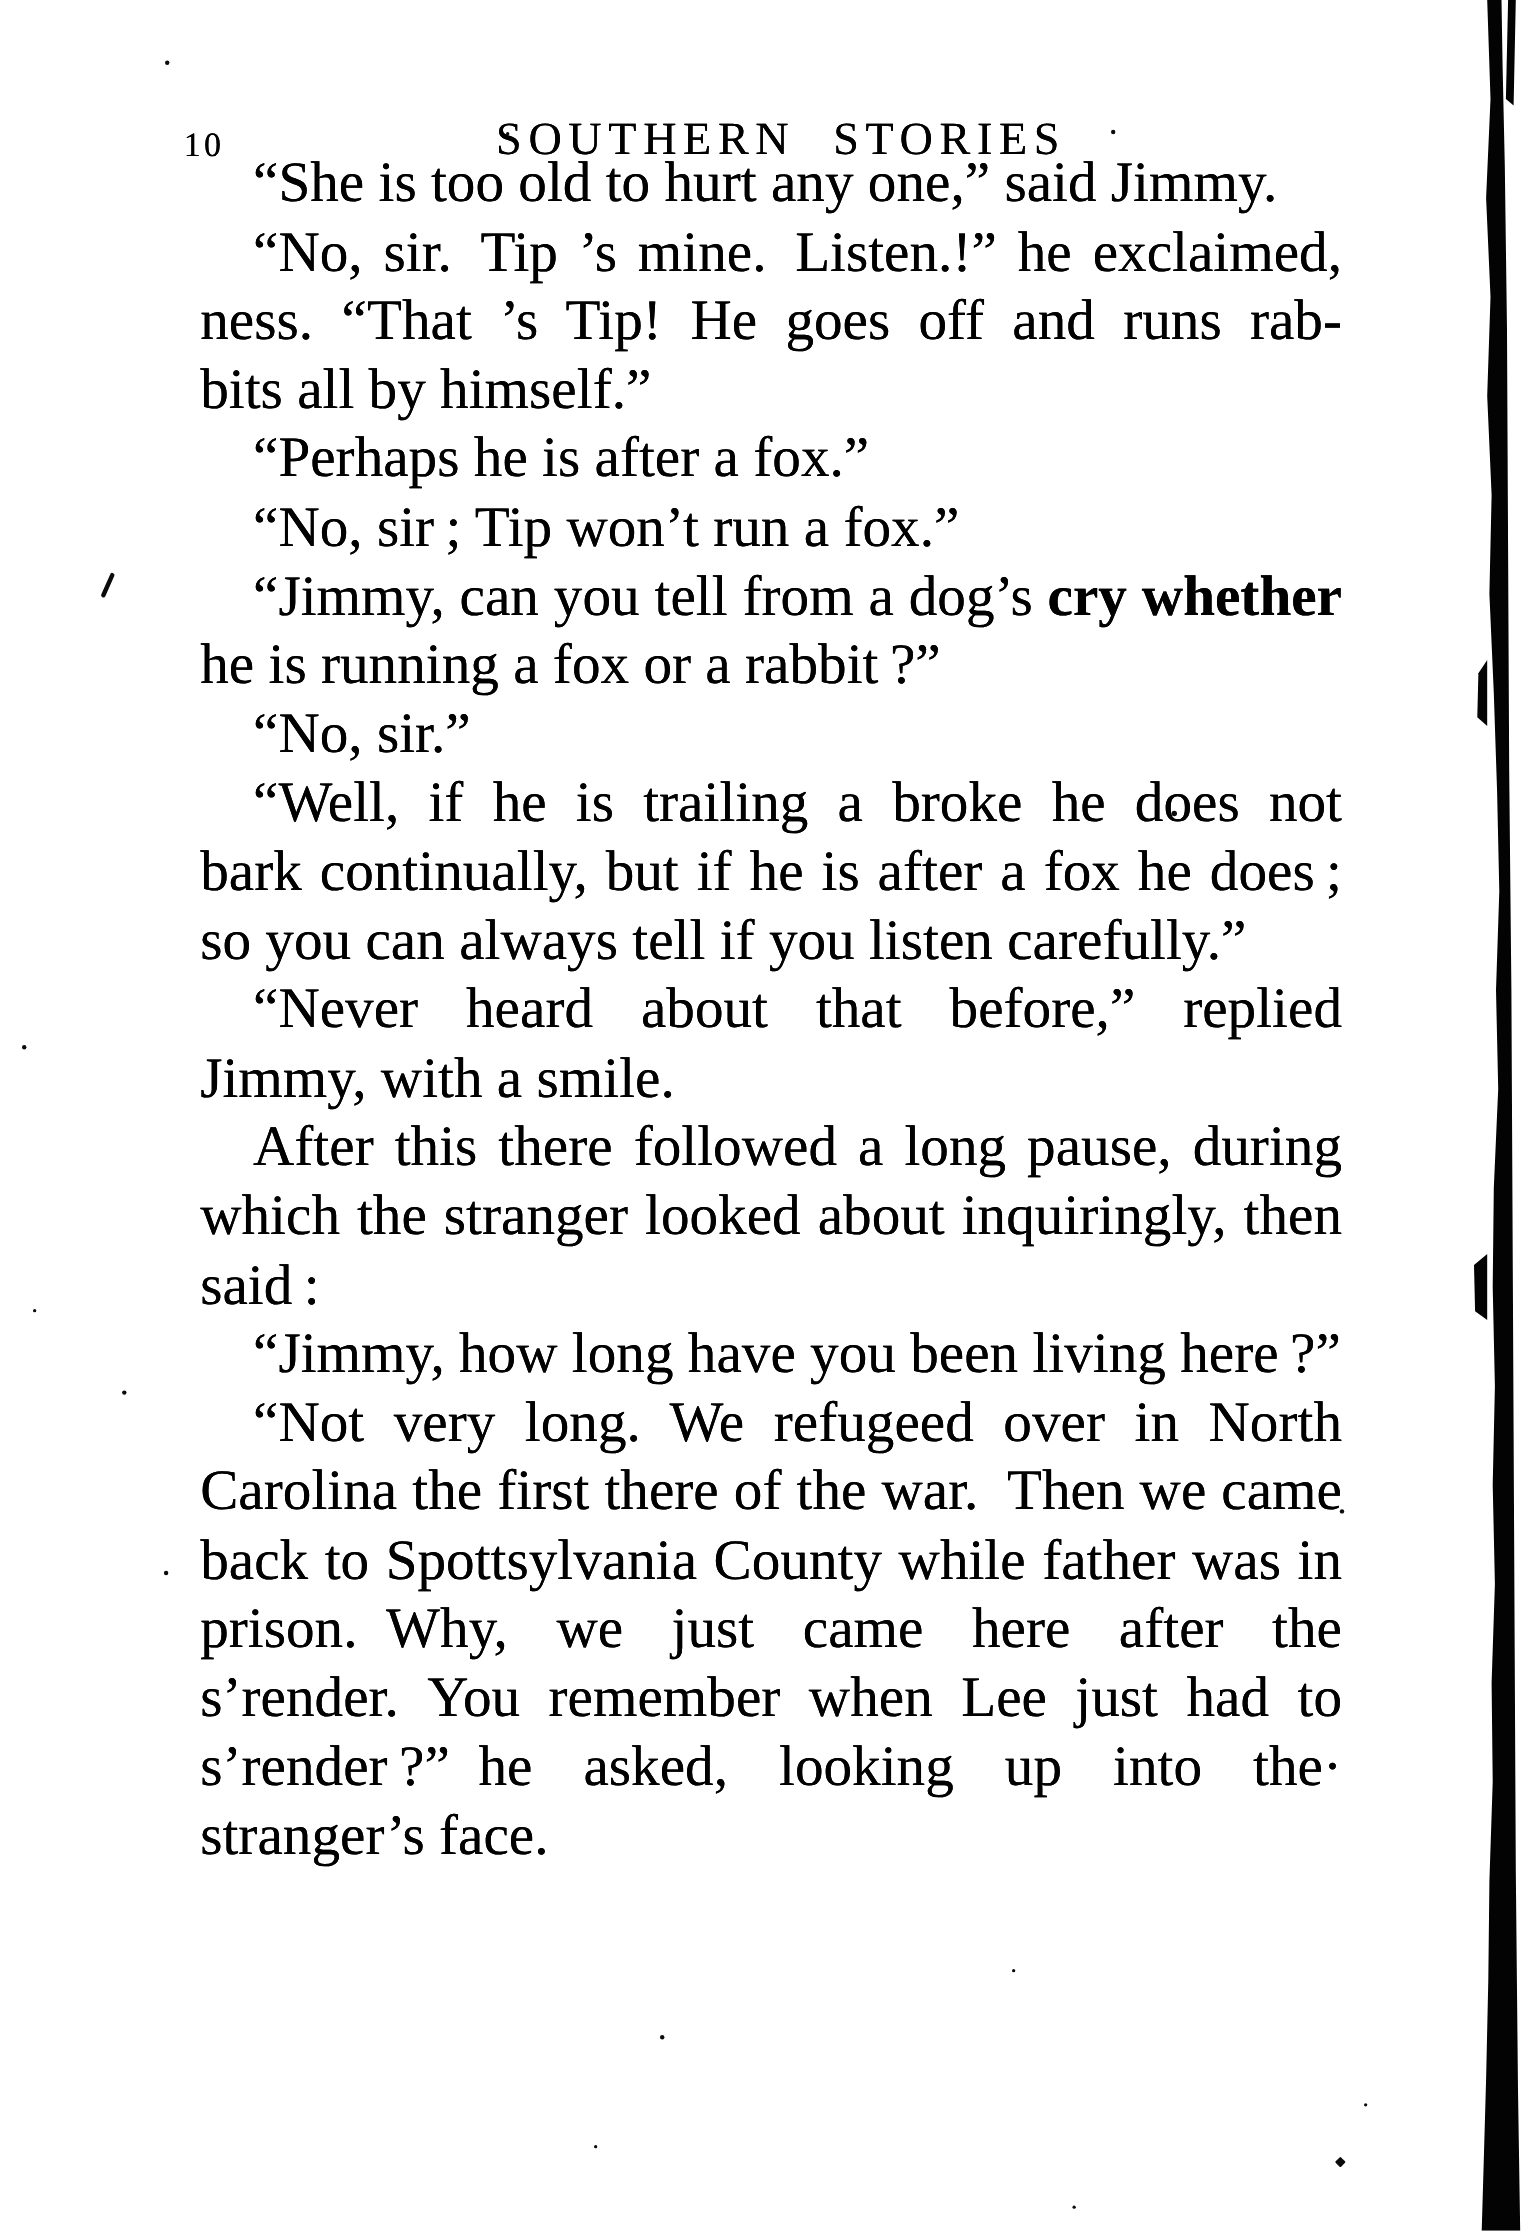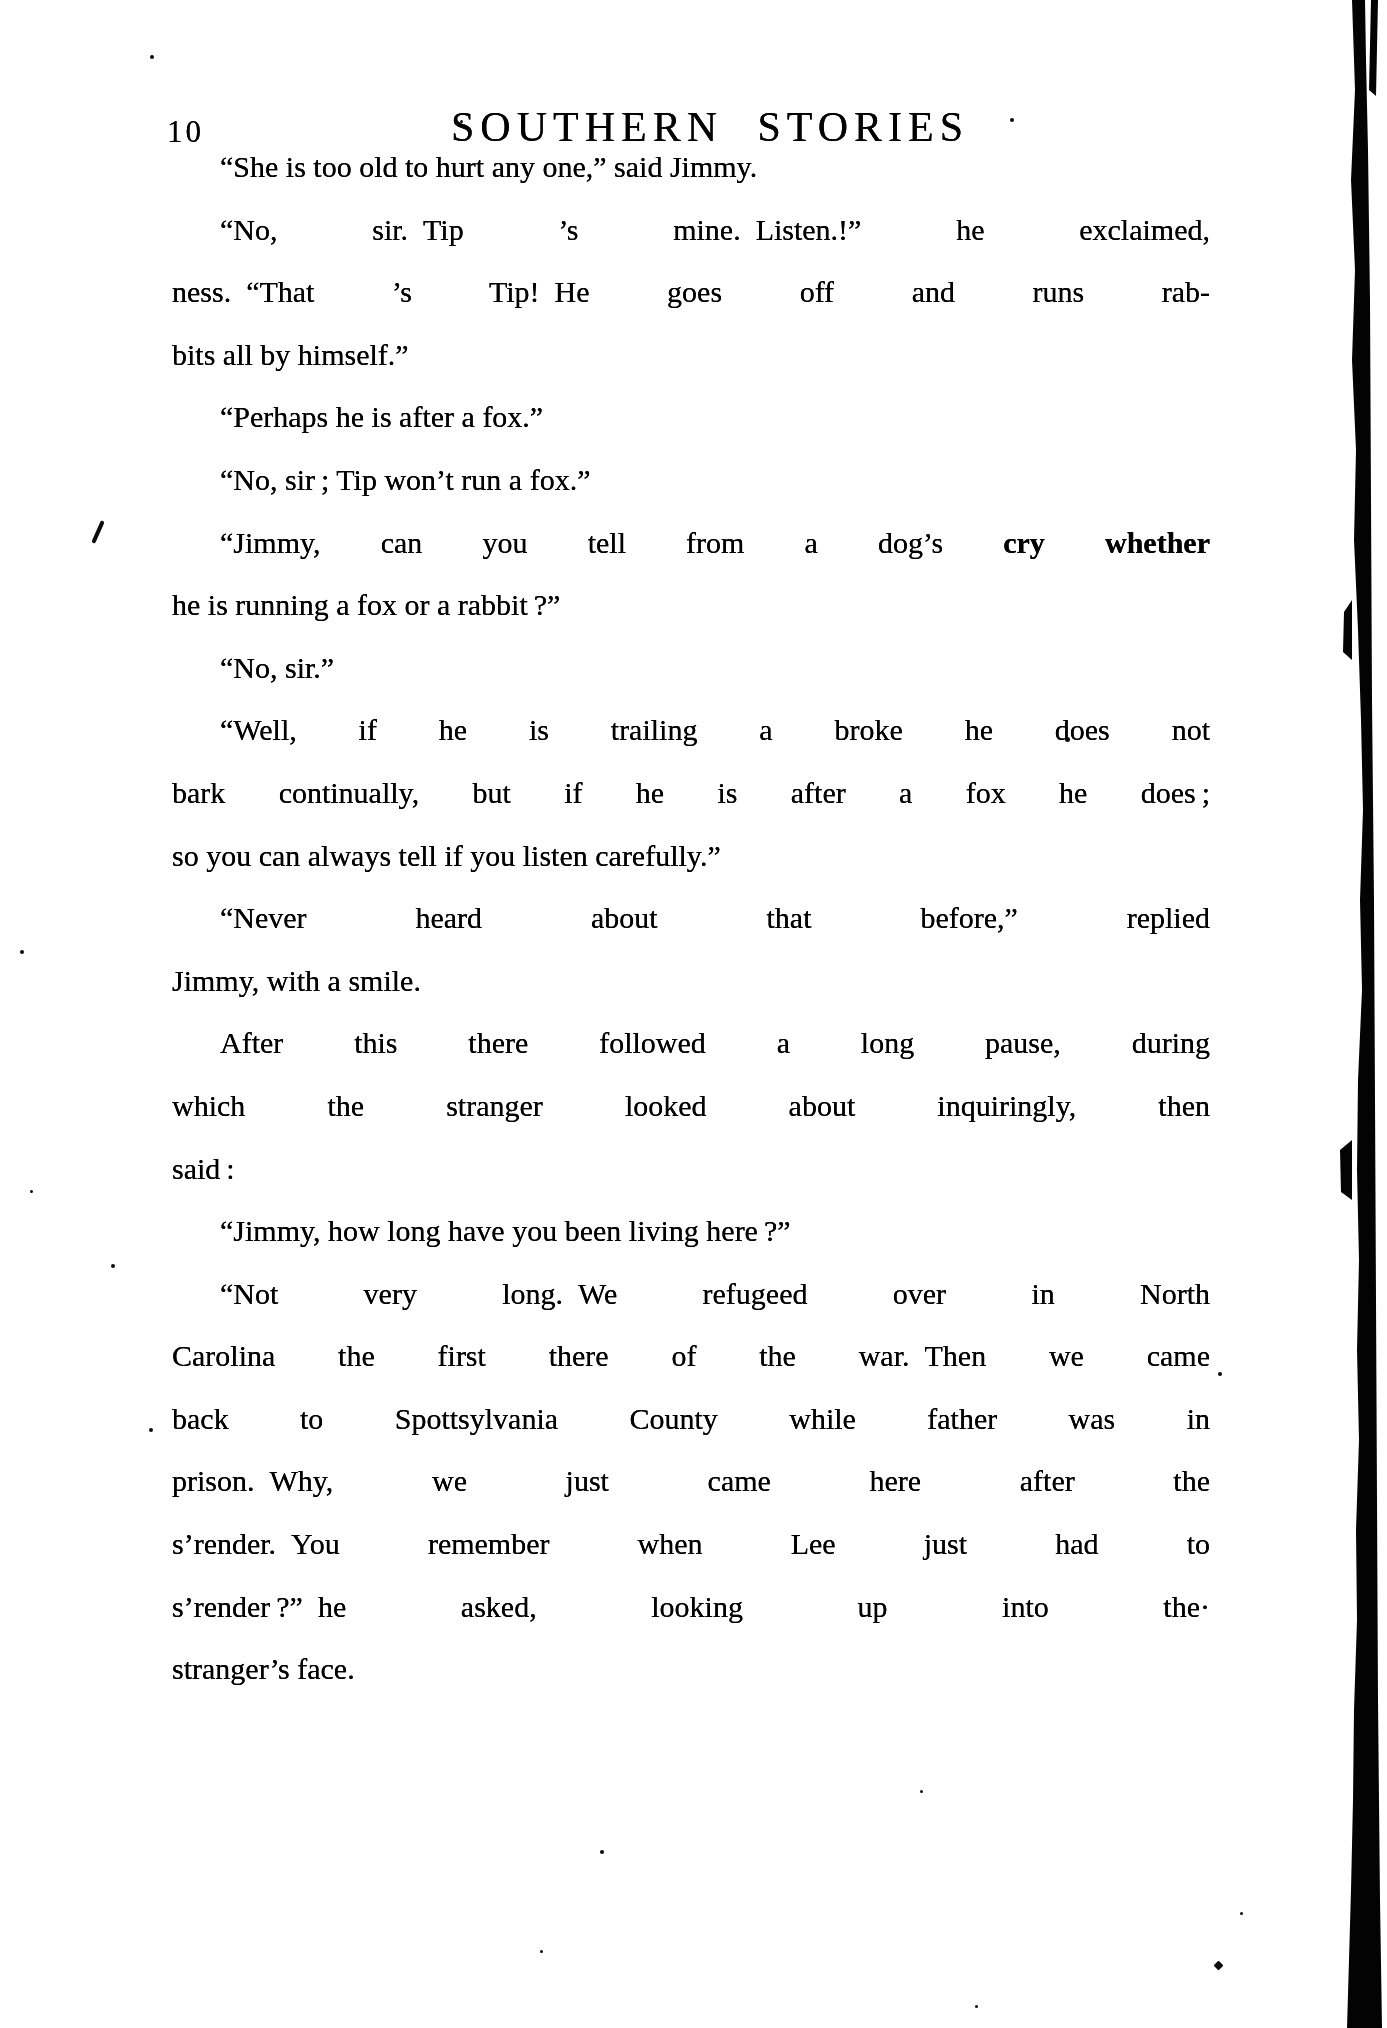--- a/index.html
+++ b/index.html
@@ -26,23 +26,23 @@
     margin: 3px;
     font-size: 42px;
     font-weight: normal;
     letter-spacing: 6px;
     word-spacing: 18px;
     text-shadow: 0 0 0.6px currentColor;
     white-space: nowrap;
   }
   .page-text {
     position: absolute;
-    left: 172px; top: 136px;
+    left: 182px; top: 136px;
     width: 1038px;
-    font-size: 30px;
+    font-size: 52px;
     line-height: 62.6px;
     text-shadow: 0 0 0.5px currentColor;
   }
   .line { white-space: normal; }
   .line.indent { text-indent: 48px; }
   .line.just { text-align: justify; text-align-last: justify; }
   .line b { font-weight: bold; }
 
   
   .gutter-band { position: absolute; inset: 0; pointer-events: none; }

